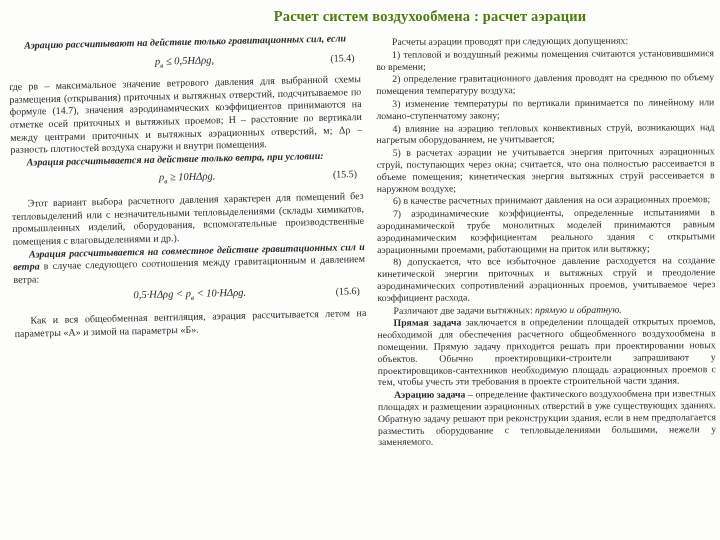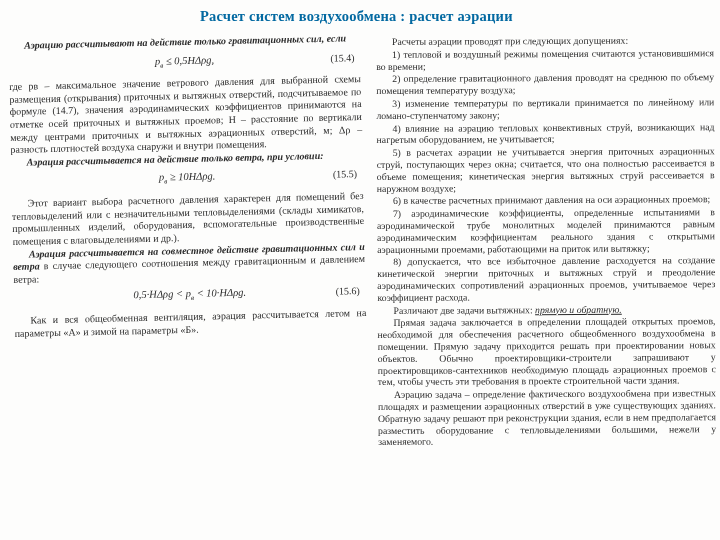--- a/index.html
+++ b/index.html
@@ -4,40 +4,40 @@
 <style>
   * { margin:0; padding:0; box-sizing:border-box; }
   html,body { width:720px; height:540px; }
   body { background:#ffffff; font-family:"Liberation Serif","DejaVu Serif",serif; }
   .slide {
     position:relative; width:720px; height:540px; overflow:hidden;
     background:#fdfdfc; color:#2b2b2b;
   }
   .title {
     position:absolute; top:8px; left:200px; width:460px;
-    text-align:left; font-weight:bold; font-size:14.5px;
-    color:#0369a1; letter-spacing:.2px;
+    text-align:center; font-weight:bold; font-size:14.5px;
+    color:#4d7c0f; letter-spacing:.2px;
   }
   .col { position:absolute; text-align:justify; }
   .colL {
     left:8px; top:40px; width:352px;
     font-size:10px; line-height:12.6px;
     transform:rotate(-1.3deg); transform-origin:left top;
   }
   .colR {
     left:376px; top:36px; width:338px;
     font-size:9.8px; line-height:11.8px;
     transform:rotate(-0.3deg); transform-origin:left top;
   }
   p { margin:0; }
   .ind { text-indent:16px; }
   .noind { text-indent:0; }
   .bi { font-weight:bold; font-style:italic; }
-  .b { font-weight:normal; }
-  .it { font-style:italic;text-decoration:underline; }
+  .b { font-weight:bold; }
+  .it { font-style:italic; }
   .formula {
     position:relative; text-align:center; margin:6px 0 6px 0;
     font-style:italic; font-size:10.5px;
   }
   .formula .fnum { position:absolute; right:6px; top:1px; font-style:normal; font-size:10px; }
   .formula sub { font-size:7px; font-style:italic; }
   .colR p.item { margin-top:1px; }
   .colR p.block { margin-top:1px; }
 </style>
 </head>

